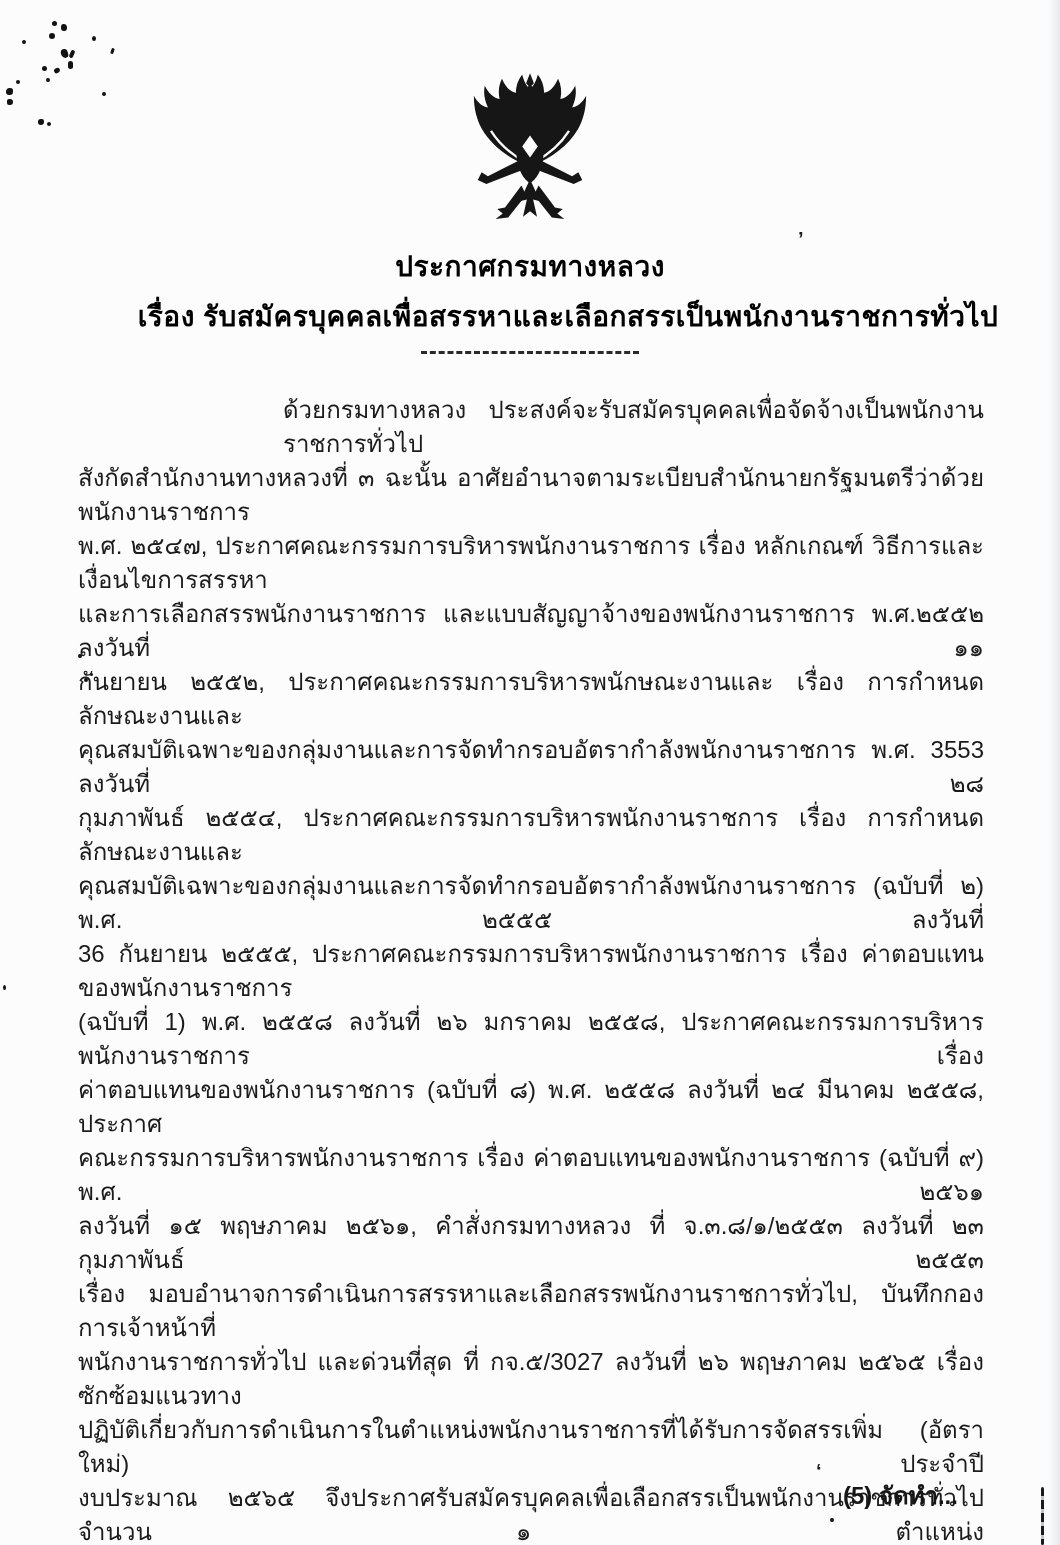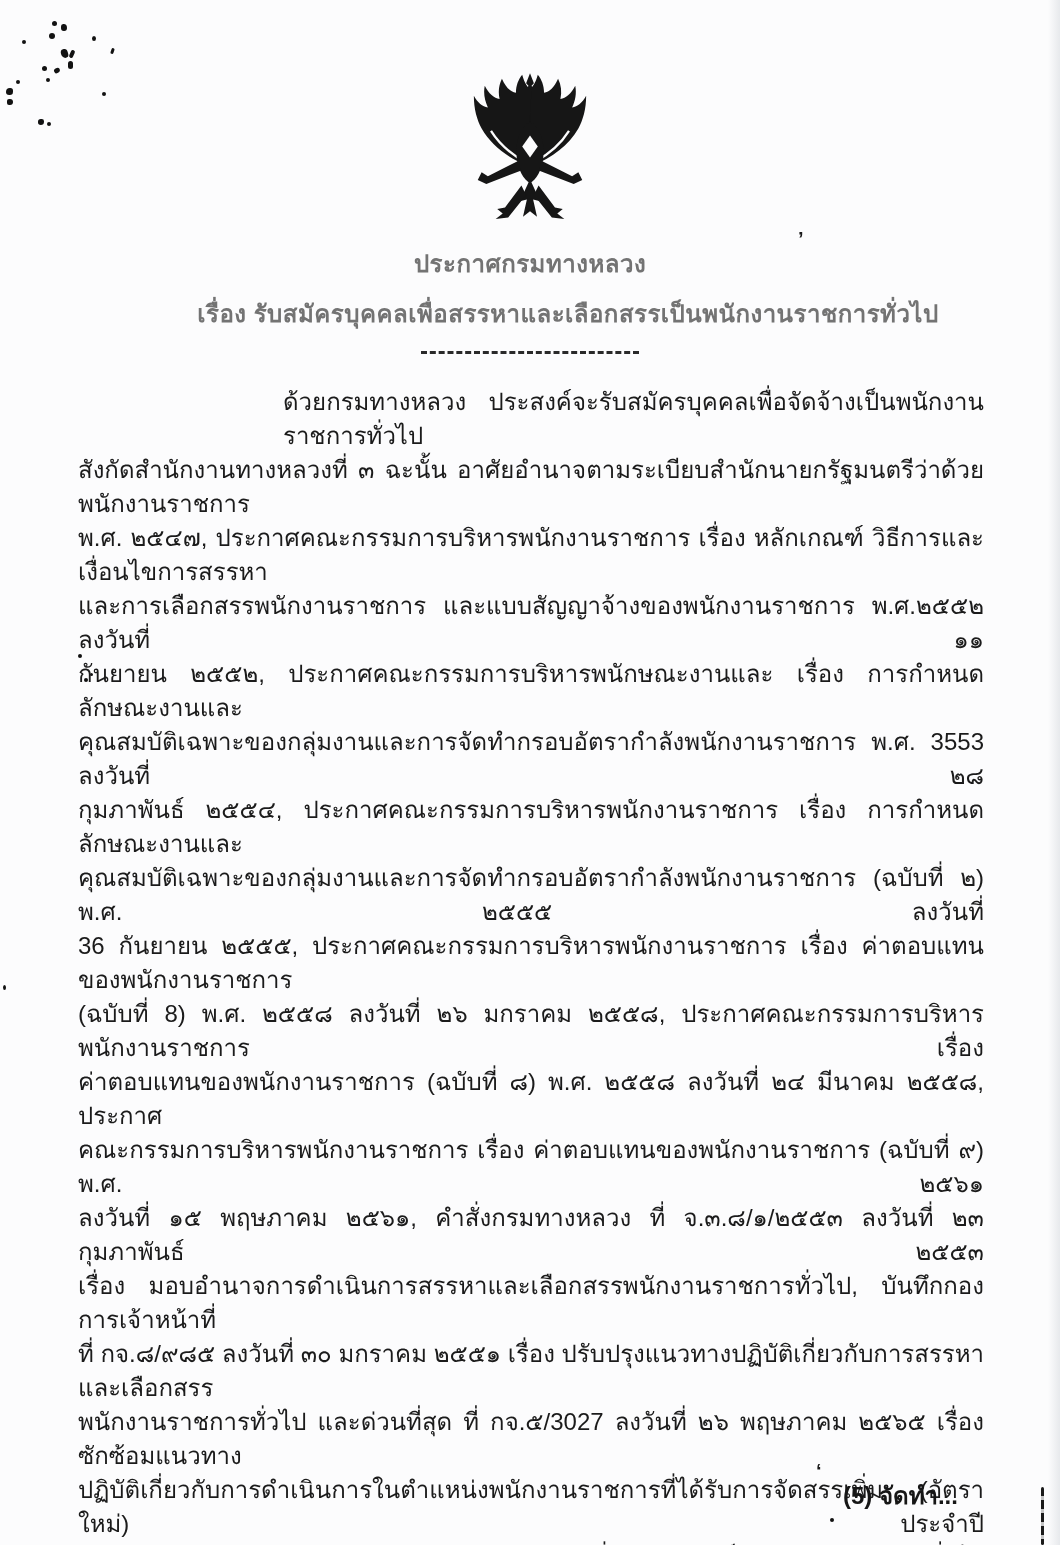--- a/index.html
+++ b/index.html
@@ -14,21 +14,21 @@
   .scan-edge-right{
     position:absolute;top:0;right:0;width:12px;height:100%;
     background:linear-gradient(to right,rgba(233,235,238,0),#e7e9ec);
   }
   .emblem{
     position:absolute;top:66px;left:50%;transform:translateX(-50%);
     width:156px;height:172px;
   }
   .title-line{
     position:absolute;left:0;width:100%;
-    text-align:center;font-weight:bold;font-size:24px;color:#737373;
+    text-align:center;font-weight:bold;font-size:28px;color:#000000;
     letter-spacing:0.5px;
   }
   .agency-title{top:244px;}
   .subject-title{top:294px;margin-left:38px;}
   .divider{
     position:absolute;top:351px;left:50%;transform:translateX(-50%);
     width:218px;height:0;border-top:3px dashed #2a2a2a;
   }
   .body-text{
     position:absolute;top:385px;left:78px;right:76px;
@@ -106,35 +106,34 @@
       <path d="M89,148 L68,176 L58,178 L65,184 L56,191 L72,189 L95,160 Z"></path>
       <path d="M111,148 L132,176 L142,178 L135,184 L144,191 L128,189 L105,160 Z"></path>
     </g>
   </svg>
 
   <div class="title-line agency-title">ประกาศกรมทางหลวง</div>
   <div class="title-line subject-title">เรื่อง   รับสมัครบุคคลเพื่อสรรหาและเลือกสรรเป็นพนักงานราชการทั่วไป</div>
   <div class="divider"></div>
 
   <div class="body-text" id="body-lines">
-      <div class="doc-line justify" style="padding-left: 205px;">ด้วยกรมทางหลวง ประสงค์จะรับสมัครบุคคลเพื่อจัดจ้างเป็นพนักงานราชการทั่วไป</div>
+      <div class="doc-line justify" style="padding-left: 205px; margin-top: 8px;">ด้วยกรมทางหลวง ประสงค์จะรับสมัครบุคคลเพื่อจัดจ้างเป็นพนักงานราชการทั่วไป</div>
       <div class="doc-line justify">สังกัดสำนักงานทางหลวงที่ ๓  ฉะนั้น อาศัยอำนาจตามระเบียบสำนักนายกรัฐมนตรีว่าด้วยพนักงานราชการ</div>
       <div class="doc-line justify">พ.ศ. ๒๕๔๗, ประกาศคณะกรรมการบริหารพนักงานราชการ  เรื่อง  หลักเกณฑ์ วิธีการและเงื่อนไขการสรรหา</div>
       <div class="doc-line justify">และการเลือกสรรพนักงานราชการ  และแบบสัญญาจ้างของพนักงานราชการ พ.ศ.๒๕๕๒ ลงวันที่ ๑๑</div>
       <div class="doc-line justify">กันยายน ๒๕๕๒,  ประกาศคณะกรรมการบริหารพนักษณะงานและ เรื่อง การกำหนดลักษณะงานและ</div>
       <div class="doc-line justify">คุณสมบัติเฉพาะของกลุ่มงานและการจัดทำกรอบอัตรากำลังพนักงานราชการ พ.ศ. 3553 ลงวันที่ ๒๘</div>
       <div class="doc-line justify">กุมภาพันธ์ ๒๕๕๔,  ประกาศคณะกรรมการบริหารพนักงานราชการ เรื่อง การกำหนดลักษณะงานและ</div>
       <div class="doc-line justify">คุณสมบัติเฉพาะของกลุ่มงานและการจัดทำกรอบอัตรากำลังพนักงานราชการ (ฉบับที่ ๒) พ.ศ. ๒๕๕๕ ลงวันที่</div>
       <div class="doc-line justify">36 กันยายน ๒๕๕๕, ประกาศคณะกรรมการบริหารพนักงานราชการ เรื่อง ค่าตอบแทนของพนักงานราชการ</div>
-      <div class="doc-line justify">(ฉบับที่ 8) พ.ศ. ๒๕๕๘  ลงวันที่ ๒๖ มกราคม ๒๕๕๘,  ประกาศคณะกรรมการบริหารพนักงานราชการ เรื่อง</div>
+      <div class="doc-line justify">(ฉบับที่ 1) พ.ศ. ๒๕๕๘  ลงวันที่ ๒๖ มกราคม ๒๕๕๘,  ประกาศคณะกรรมการบริหารพนักงานราชการ เรื่อง</div>
       <div class="doc-line justify">ค่าตอบแทนของพนักงานราชการ (ฉบับที่ ๘) พ.ศ. ๒๕๕๘  ลงวันที่ ๒๔ มีนาคม ๒๕๕๘, ประกาศ</div>
       <div class="doc-line justify">คณะกรรมการบริหารพนักงานราชการ เรื่อง ค่าตอบแทนของพนักงานราชการ (ฉบับที่ ๙) พ.ศ. ๒๕๖๑</div>
       <div class="doc-line justify">ลงวันที่ ๑๕ พฤษภาคม ๒๕๖๑,  คำสั่งกรมทางหลวง ที่ จ.๓.๘/๑/๒๕๕๓  ลงวันที่ ๒๓ กุมภาพันธ์  ๒๕๕๓</div>
       <div class="doc-line justify">เรื่อง มอบอำนาจการดำเนินการสรรหาและเลือกสรรพนักงานราชการทั่วไป,  บันทึกกองการเจ้าหน้าที่</div>
-      <div class="doc-line justify">ที่ กจ.๘/๙๘๕  ลงวันที่ ๓๐ มกราคม ๒๕๕๑  เรื่อง ปรับปรุงแนวทางปฏิบัติเกี่ยวกับการสรรหาและเลือกสรร</div>
       <div class="doc-line justify">พนักงานราชการทั่วไป และด่วนที่สุด ที่ กจ.๕/3027 ลงวันที่ ๒๖ พฤษภาคม ๒๕๖๕  เรื่อง ซักซ้อมแนวทาง</div>
       <div class="doc-line justify">ปฏิบัติเกี่ยวกับการดำเนินการในตำแหน่งพนักงานราชการที่ได้รับการจัดสรรเพิ่ม (อัตราใหม่) ประจำปี</div>
       <div class="doc-line justify">งบประมาณ ๒๕๖๕  จึงประกาศรับสมัครบุคคลเพื่อเลือกสรรเป็นพนักงานราชการทั่วไป จำนวน ๑ ตำแหน่ง</div>
     </div>
 
   <div class="continuation">(5) จัดทำ...</div>
 
   <div class="artifact-vline"></div>
   <div class="scan-edge-right"></div>
 

